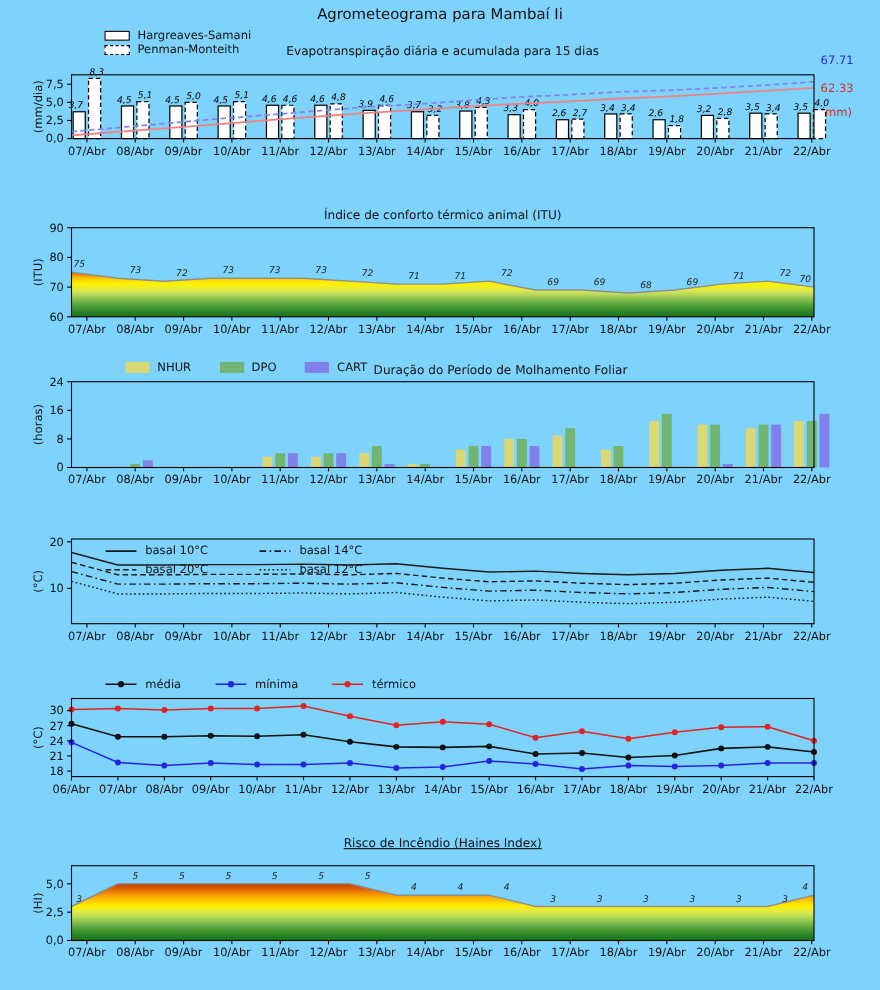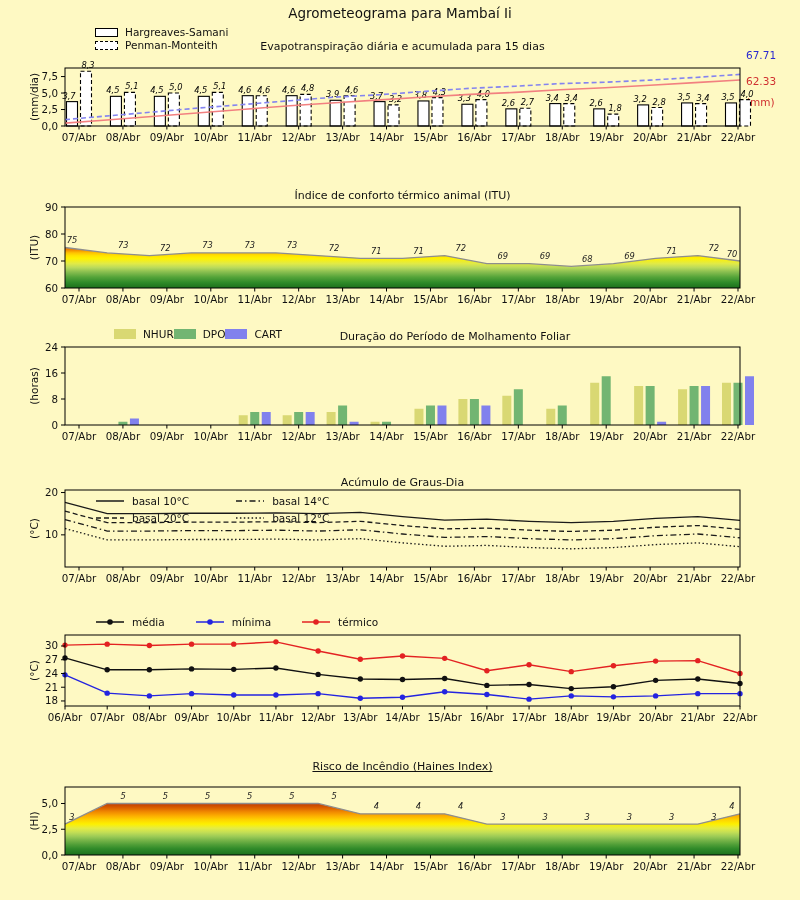--- a/index.html
+++ b/index.html
@@ -1,50 +1,49 @@
 <!DOCTYPE html>
 <html><head>
 <meta charset="utf-8">
 <style>
   html,body{margin:0;padding:0;background:#fff;}
-  .page{position:relative;width:800px;height:900px;background:#fef9c3;overflow:hidden;
+  .page{position:relative;width:800px;height:900px;background:#7dd3fc;overflow:hidden;
         font-family:"DejaVu Sans","Liberation Sans",sans-serif;color:#111;}
   .main-title{position:absolute;top:5px;left:0;width:800px;text-align:center;font-size:13.5px;}
   .chart-title{position:absolute;font-size:11px;text-align:center;white-space:nowrap;}
   .t-etp{top:40px;left:65px;width:675px;}
   .t-itu{top:189px;left:65px;width:675px;text-align:center;}
   .t-mol{top:330px;left:240px;width:430px;}
   .t-gd{top:476px;left:65px;width:675px;}
   .t-temp{top:618px;left:240px;width:460px;}
   .t-hi{top:760px;left:65px;width:675px;text-decoration:underline;}
   .acc-label{position:absolute;left:746px;font-size:10.5px;}
   .acc-blue{top:49px;color:#2a2ad0;}
   .acc-red{top:75px;color:#d03030;}
   .acc-unit{top:96px;color:#d03030;}
   .legend{position:absolute;font-size:10.5px;justify-content:space-between;}
   #leg-etp{top:26px;left:95px;display:flex;flex-direction:column;gap:1px;}
-  #leg-mol{top:328px;left:93px;display:flex;padding-left:21px;}
+  #leg-mol{top:328px;left:93px;display:flex;gap:26px;padding-left:21px;}
   #leg-gd{top:444px;left:95px;display:grid;grid-template-rows:17px 17px;grid-auto-flow:column;column-gap:46px;margin-top:48px;}
   #leg-temp{top:616px;left:95px;display:flex;gap:30px;}
   .leg-item{display:flex;align-items:center;gap:7px;white-space:nowrap;}
   .swatch-rect{width:23px;height:9px;border:1.2px solid #000;background:#fff;box-sizing:border-box;}
   .swatch-rect.dashed{border-style:dashed;}
   .swatch-color{width:22px;height:10px;}
   #chart-svg{position:absolute;left:0;top:0;}
 </style>
 </head>
 <body>
 
 <div class="page">
   <div class="main-title">Agrometeograma para Mambaí Ii</div>
 
   <div class="chart-title t-etp">Evapotranspiração diária e acumulada para 15 dias</div>
   <div class="chart-title t-itu">Índice de conforto térmico animal (ITU)</div>
   <div class="chart-title t-mol">Duração do Período de Molhamento Foliar</div>
-  <div class="chart-title t-gd">Acúmulo de Graus-Dia</div>
   <div class="chart-title t-hi">Risco de Incêndio (Haines Index)</div>
 
   <div class="acc-label acc-blue">67.71</div>
   <div class="acc-label acc-red">62.33</div>
   <div class="acc-label acc-unit">(mm)</div>
 
   <div id="leg-etp" class="legend">
       <div class="leg-item">
         <div class="swatch-rect"></div>
         <span>Hargreaves-Samani</span>

